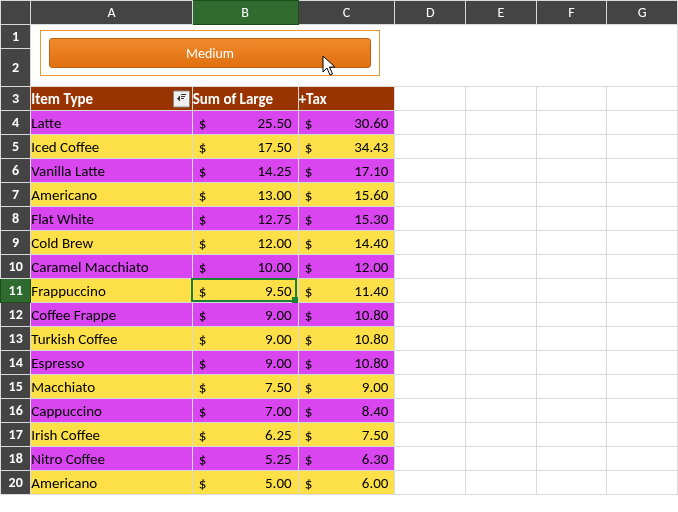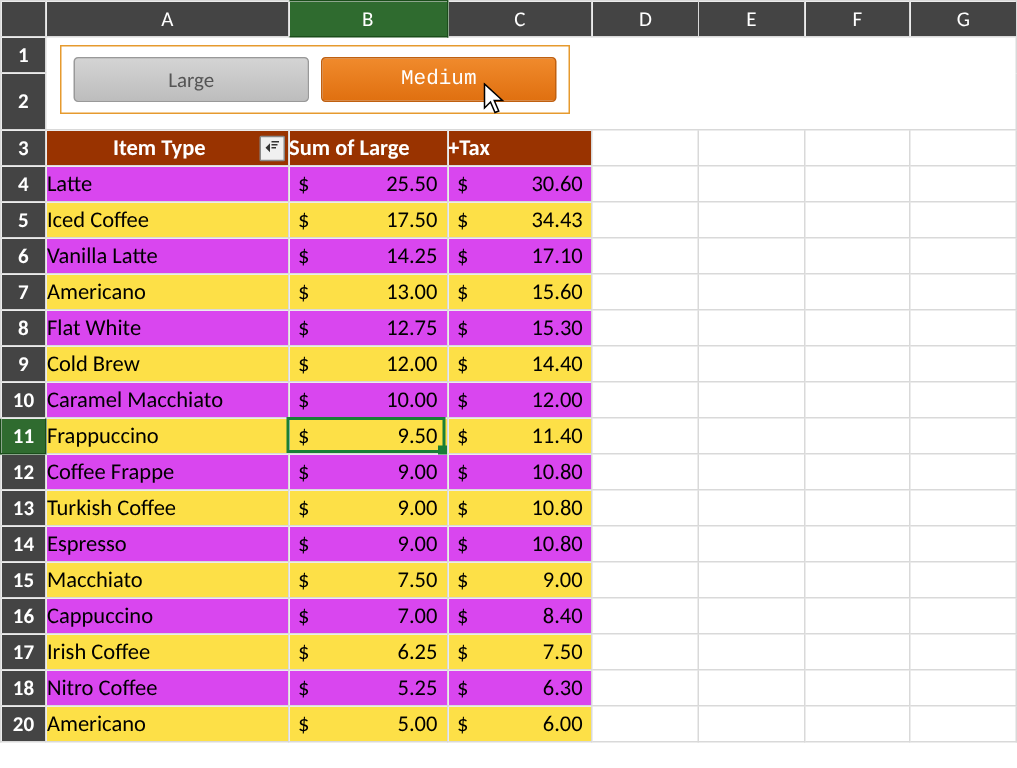--- a/index.html
+++ b/index.html
@@ -56,21 +56,21 @@
     border: 1px solid #666;
   }
   
   .pivot-header {
     background: #993300;
     color: #fff;
     font-weight: bold;
     padding: 0 6px;
     border: 1px solid #c96f2b;
   }
-  .pivot-header.left { text-align: left; padding-left: 44px; }
+  .pivot-header.left { text-align: left; }
   
   .band-light { background: #d946ef; }
   .band-dark { background: #fde047; margin-left: 26px; }
   .data-cell { padding: 0 6px; }
   .namecell { text-align: left; }
   .moneycell {
     position: relative;
   }
   .currency-wrap {
     display: flex;
@@ -108,21 +108,20 @@
     cursor: pointer;
   }
   .slicer-inactive {
     background: linear-gradient(#d4d4d4, #bdbdbd);
     color: #555;
   }
   .slicer-active {
     background: linear-gradient(#f08a2c, #e07010);
     color: #fff;
     border: 1px solid #c06010;
-    font-family: Liberation Mono, monospace;
   }
   .slicer-hover {
     background: linear-gradient(#fff8b8, #ffe96a);
     border: 1px solid #d8c84a;
     color: #333;
   }
   
   .filter-btn {
     position: absolute;
     right: 2px;
@@ -541,23 +540,20 @@
           </td>
           <td></td>
           <td></td>
           <td></td>
           <td></td>
         </tr>
       </tbody>
 </table>
 
 <div class="slicer-box">
-  <div class="slicer-btn slicer-inactive">
-    <span>Large</span>
-  </div>
   <div class="slicer-btn slicer-active">
     <span>Medium</span>
   </div>
 </div>
 
 <svg class="cursor" style="left:322px;top:55px;" width="20" height="24" viewBox="0 0 20 24">
   <path d="M1 1 L1 17 L5 13 L8 20 L10.5 19 L7.5 12 L13 12 Z" fill="#fff" stroke="#000" stroke-width="1"></path>
 </svg>
 
 <div class="active-cell-overlay" id="active-overlay" style="left: 191.188px; top: 277.5px; width: 105.938px; height: 24px;">

